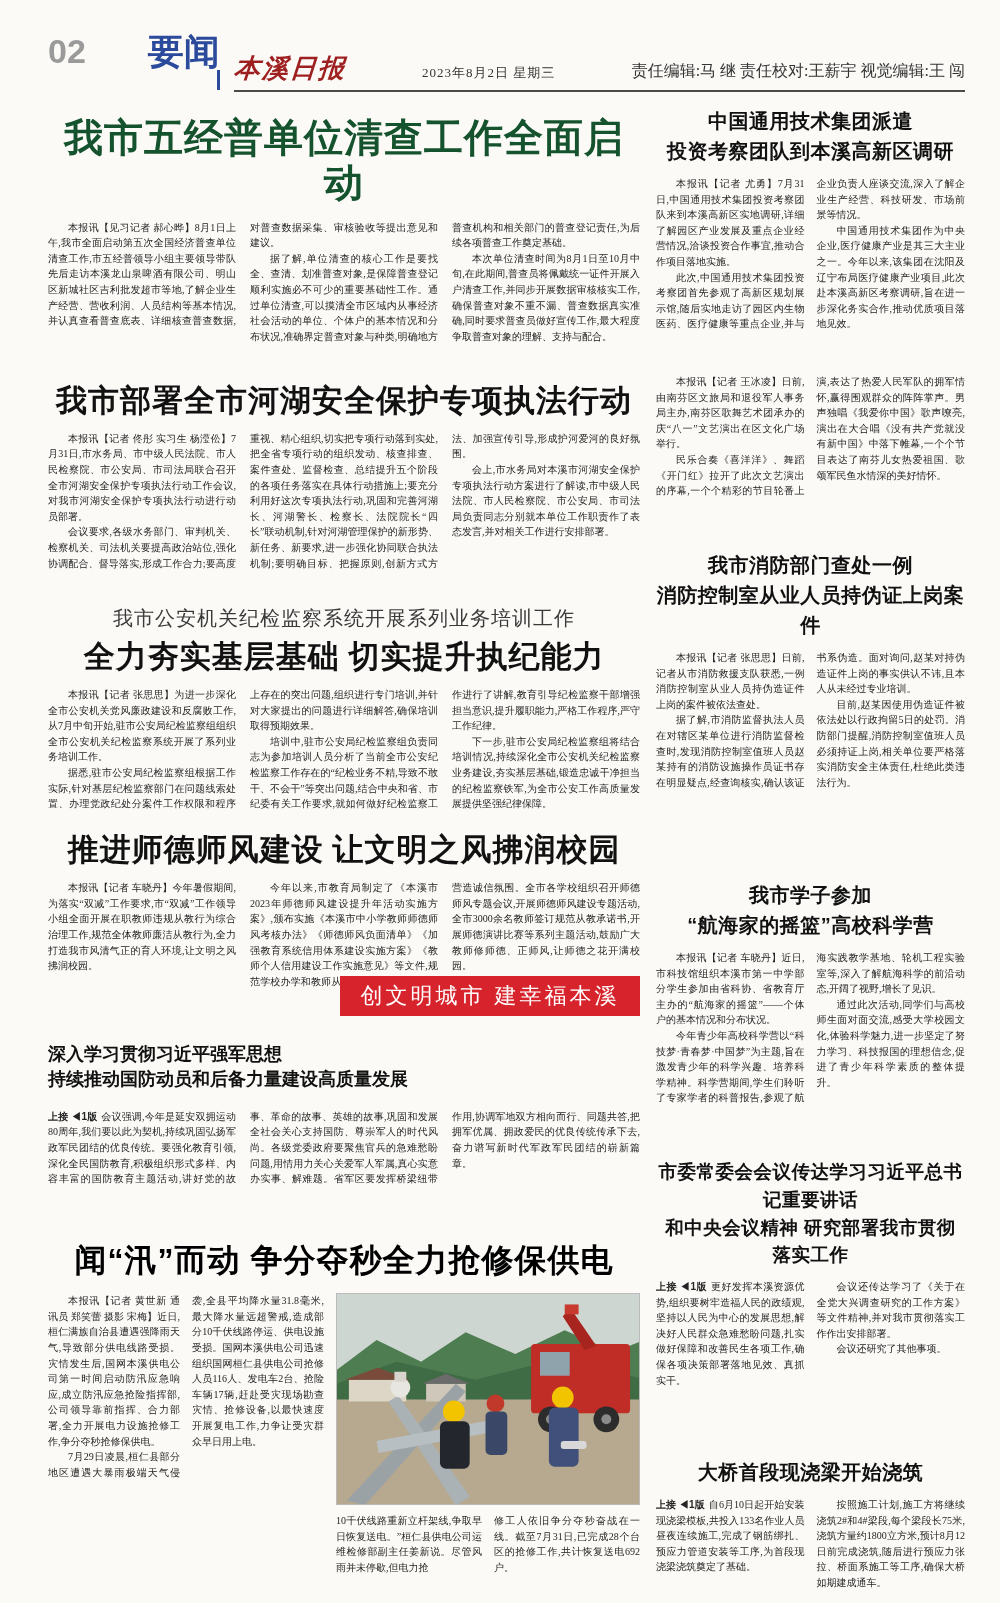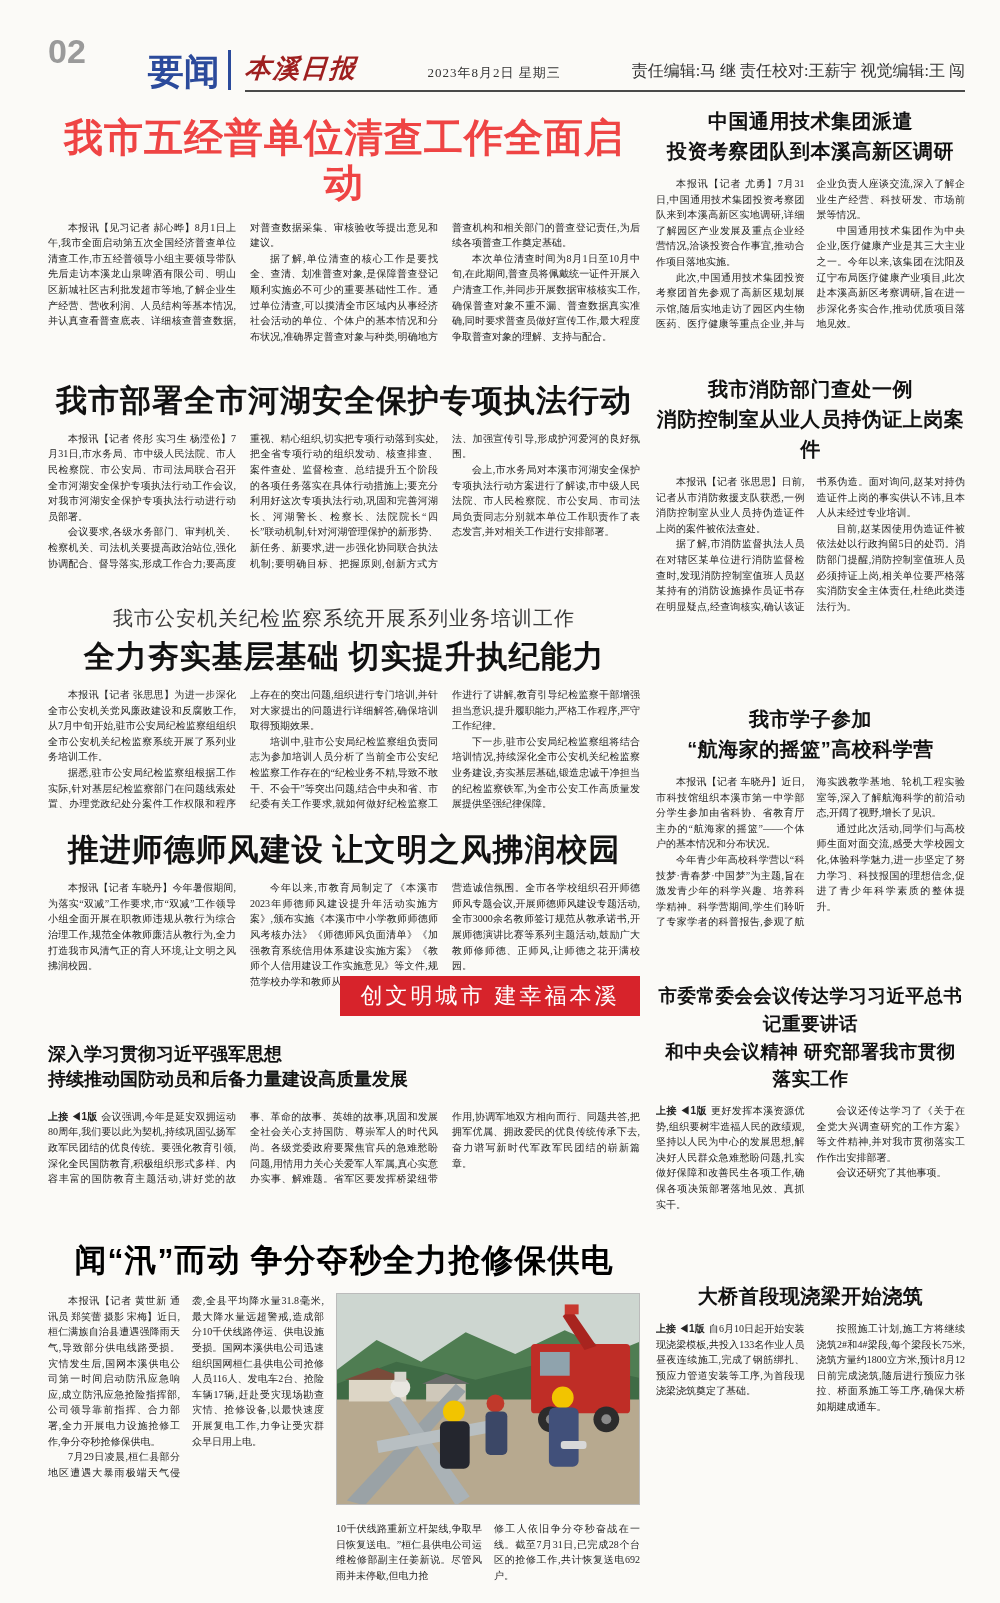--- a/index.html
+++ b/index.html
@@ -4,40 +4,40 @@
 <style>
   html,body{margin:0;padding:0;background:#e8e8e8;}
   .page{
     position:relative;width:1000px;height:1603px;margin:0 auto;overflow:hidden;
     background:#fbfaf7;box-sizing:border-box;padding:34px 35px 0 48px;
     font-family:"Liberation Serif",serif;color:#1e1e1e;
   }
   
   .hdr{display:flex;gap:14px;height:58px;}
   .pnum{font-family:"Liberation Sans",sans-serif;font-weight:bold;font-size:34px;color:#9a9a9a;line-height:1;padding-bottom:4px;}
-  .section-wrap{display:flex;align-items:flex-end;margin-left:48px;padding-bottom:2px;}
+  .section-wrap{display:flex;align-items:flex-end;margin-left:48px;padding-bottom:2px;flex-direction:column;}
   .section{font-family:"Liberation Serif",serif;font-weight:bold;font-size:36px;color:#2b4a9b;line-height:1;}
   .section-bar{width:3px;height:40px;background:#2b4a9b;margin-left:8px;}
   .hdr-right{flex:1;display:flex;align-items:flex-end;gap:10px;border-bottom:2px solid #4a4a4a;padding-bottom:8px;height:100%;box-sizing:border-box;}
   .masthead{font-family:"Liberation Serif",serif;font-weight:bold;font-style:italic;font-size:26px;color:#9e1f1f;transform:skewX(-4deg);line-height:1;letter-spacing:2px;}
   .pubdate{flex:1;text-align:center;font-size:13px;color:#333;letter-spacing:1px;}
   .editors{font-size:16px;color:#333;white-space:nowrap;}
   
   .main{display:flex;gap:16px;margin-top:14px;}
   .colL{width:592px;flex:none;}
   .colR{flex:1;min-width:0;}
   
   .body{font-size:10px;line-height:1.56;text-align:justify;color:#242424;overflow:hidden;}
   .body p{margin:0;text-indent:2em;}
   .body p.cont{text-indent:0;}
   .cont-mark{font-weight:bold;font-family:"Liberation Sans",sans-serif;margin-right:4px;}
   .c3{column-count:3;column-gap:14px;}
   .c2{column-count:2;column-gap:12px;}
   
-  .hl-hei-xl{font-family:"Liberation Sans",sans-serif;font-weight:bold;font-size:39px;letter-spacing:1px;text-align:center;margin:10px 0 14px;color:#ef4444;line-height:1.15;}
+  .hl-hei-xl{font-family:"Liberation Sans",sans-serif;font-weight:bold;font-size:39px;letter-spacing:1px;text-align:center;margin:10px 0 14px;color:#14532d;line-height:1.15;}
   .hl-song-l{font-family:"Liberation Serif",serif;font-weight:bold;font-size:31px;letter-spacing:1px;text-align:center;margin:0 0 12px;color:#111;line-height:1.2;}
   .kicker{font-family:"Liberation Sans",sans-serif;font-size:20px;color:#3a3a3a;text-align:center;margin:0 0 6px;letter-spacing:1px;}
   .hl-song-c{font-family:"Liberation Serif",serif;font-weight:bold;font-size:18px;text-align:left;margin:0 0 18px;color:#111;line-height:1.35;}
   .hl-hei-l{font-family:"Liberation Sans",sans-serif;font-weight:bold;font-size:32px;text-align:center;margin:0 0 14px;color:#000;letter-spacing:1px;line-height:1.2;}
   .hl-hei-r{font-family:"Liberation Sans",sans-serif;font-weight:bold;font-size:20px;text-align:center;margin:0 0 10px;color:#111;line-height:1.5;letter-spacing:0.5px;}
   .hl-hei-r.sm{font-size:18.5px;}
   .art{margin-bottom:0;}
   .sp16{margin-top:16px;} .sp20{margin-top:20px;} .sp26{margin-top:26px;} .sp30{margin-top:30px;}
   
   .l4wrap{position:relative;}
@@ -46,21 +46,21 @@
     display:flex;align-items:center;justify-content:center;
     font-family:"Liberation Sans",sans-serif;font-weight:normal;font-size:22px;color:#fff;letter-spacing:3px;
   }
   
   .l6content{display:flex;gap:12px;}
   .l6left{width:276px;flex:none;}
   .l6left .body{column-count:2;column-gap:12px;height:298px;}
   .l6right{flex:1;min-width:0;}
   .photo{width:100%;height:212px;background:#cfd8d2;overflow:hidden;border:1px solid #bbb;box-sizing:border-box;}
   .photo svg{display:block;width:100%;height:100%;}
-  .l6after{margin-top:16px;height:78px;}
+  .l6after{margin-top:8px;height:78px;}
   
   .hL1{height:142px;} .hL2{height:158px;} .hL3{height:128px;} .hL4{height:136px;} .hL5{height:102px;}
   .hR1{height:172px;} .hR2{height:150px;} .hR3{height:204px;} .hR4{height:182px;} .hR5{height:152px;} .hR6{height:106px;}
 </style>
 </head>
 <body>
 
 <div class="page">
 
   <header class="hdr">
@@ -190,20 +190,24 @@
         </h3>
         <div class="body c2 hR1">
           <p>本报讯【记者 尤勇】7月31日,中国通用技术集团投资考察团队来到本溪高新区实地调研,详细了解园区产业发展及重点企业经营情况,洽谈投资合作事宜,推动合作项目落地实施。</p>
           <p>此次,中国通用技术集团投资考察团首先参观了高新区规划展示馆,随后实地走访了园区内生物医药、医疗健康等重点企业,并与企业负责人座谈交流,深入了解企业生产经营、科技研发、市场前景等情况。</p>
           <p>中国通用技术集团作为中央企业,医疗健康产业是其三大主业之一。今年以来,该集团在沈阳及辽宁布局医疗健康产业项目,此次赴本溪高新区考察调研,旨在进一步深化务实合作,推动优质项目落地见效。</p>
 
         </div>
       </article>
 
       <article class="art sp26">
+        <div class="body c2 hR2">
+          <p>本报讯【记者 王冰凌】日前,由南芬区文旅局和退役军人事务局主办,南芬区歌舞艺术团承办的庆“八一”文艺演出在区文化广场举行。</p>
+          <p>民乐合奏《喜洋洋》、舞蹈《开门红》拉开了此次文艺演出的序幕,一个个精彩的节目轮番上演,表达了热爱人民军队的拥军情怀,赢得围观群众的阵阵掌声。男声独唱《我爱你中国》歌声嘹亮,演出在大合唱《没有共产党就没有新中国》中落下帷幕,一个个节目表达了南芬儿女热爱祖国、歌颂军民鱼水情深的美好情怀。</p>
+        </div>
       </article>
 
       <article class="art sp26">
         <h3 class="hl-hei-r">
           <span>我市消防部门查处一例</span><br>
           <span>消防控制室从业人员持伪证上岗案件</span>
         </h3>
         <div class="body c2 hR3">
           <p>本报讯【记者 张思思】日前,记者从市消防救援支队获悉,一例消防控制室从业人员持伪造证件上岗的案件被依法查处。</p>
           <p>据了解,市消防监督执法人员在对辖区某单位进行消防监督检查时,发现消防控制室值班人员赵某持有的消防设施操作员证书存在明显疑点,经查询核实,确认该证书系伪造。面对询问,赵某对持伪造证件上岗的事实供认不讳,且本人从未经过专业培训。</p>

